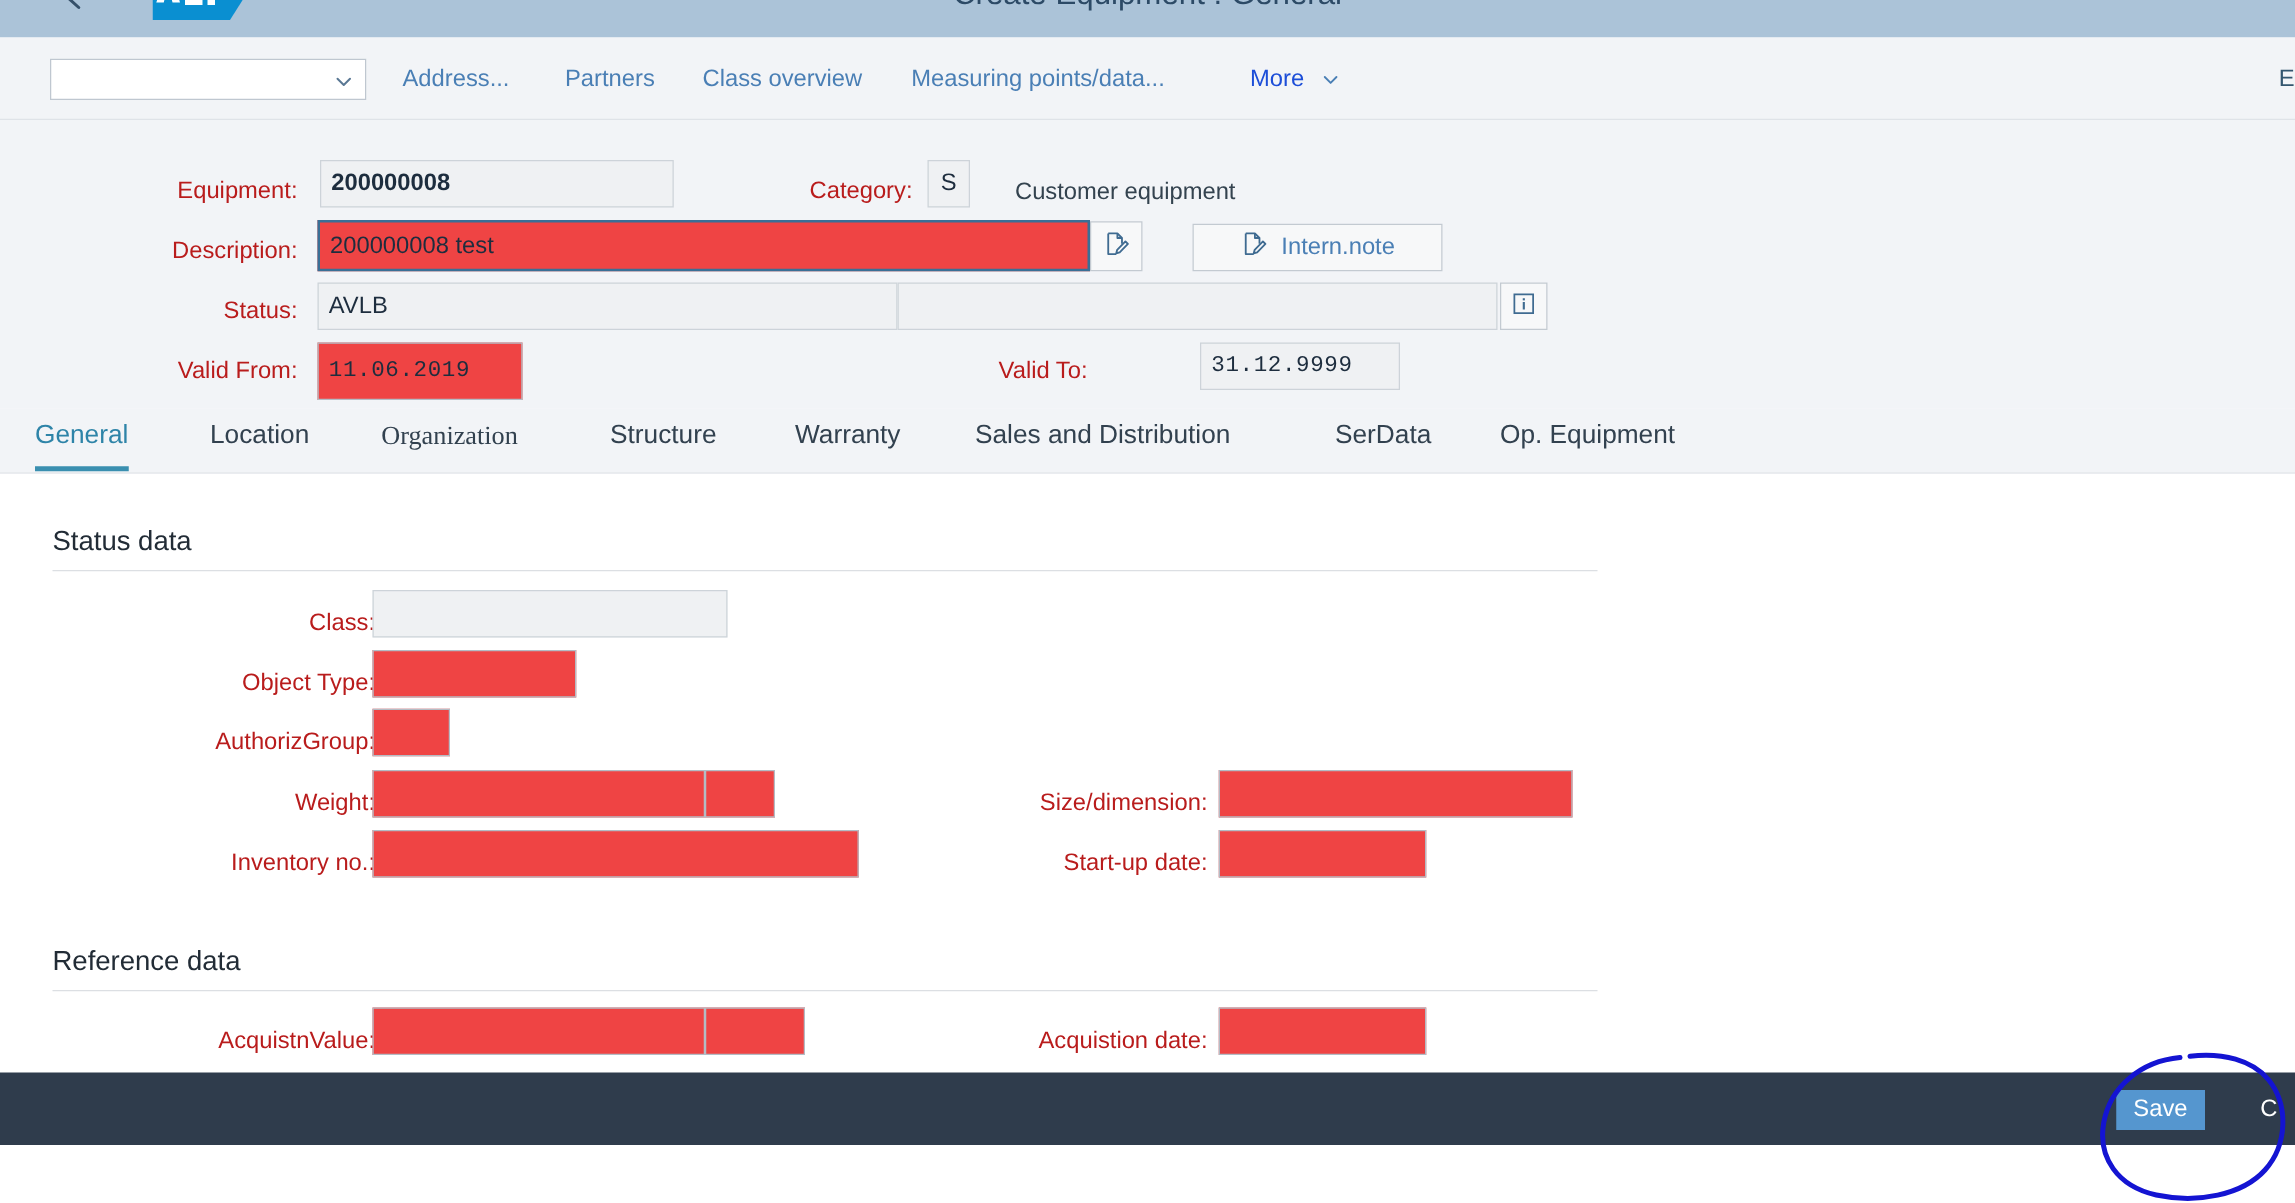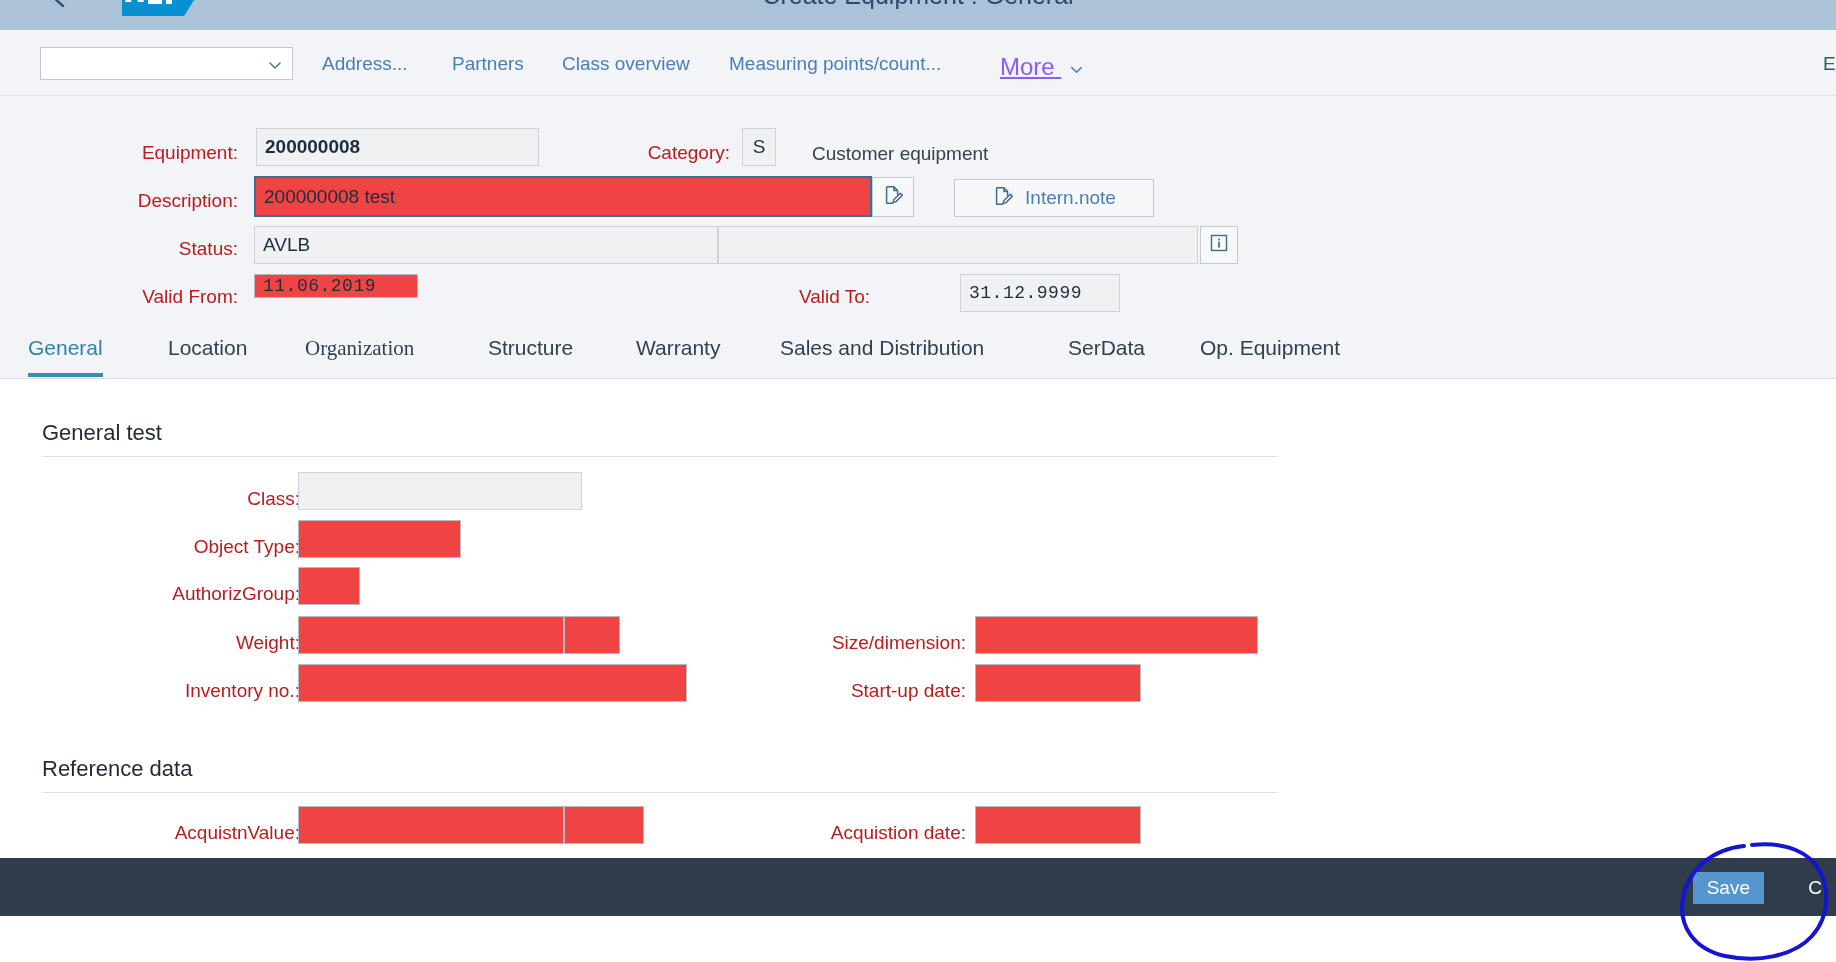--- a/index.html
+++ b/index.html
@@ -81,25 +81,24 @@
     white-space: nowrap;
     cursor: pointer;
   }
   .tb-link.a1 { left: 322px; }
   .tb-link.a2 { left: 452px; }
   .tb-link.a3 { left: 562px; }
   .tb-link.a4 { left: 729px; }
   .tb-more {
     position: absolute;
     left: 1000px; top: 23px;
-    font-size: 24px;
-    color: #8b5cf6;
-    white-space: nowrap;
-    cursor: pointer;
-    text-decoration: underline;
+    font-size: 19px;
+    color: #1d4ed8;
+    white-space: nowrap;
+    cursor: pointer;
   }
   .tb-more .chev {
     display: inline-block;
     vertical-align: -2px;
     margin-left: 8px;
     width: 15px; height: 15px;
     color: #4a7fb5;
   }
   .tb-right {
     position: absolute;
@@ -168,21 +167,21 @@
   .f-desc     { left: 254px; top: 176px; width: 618px; height: 41px; }
   .f-desc-btn { left: 872px; top: 177px; width: 42px; height: 40px; }
   .f-note-btn { left: 954px; top: 179px; width: 200px; height: 38px; }
 
   .f-stat-l   { left: 88px;  top: 238px; width: 150px; }
   .f-stat     { left: 254px; top: 226px; width: 464px; height: 38px; }
   .f-stat2    { left: 718px; top: 226px; width: 480px; height: 38px; }
   .f-info-btn { left: 1200px; top: 226px; width: 38px; height: 38px; }
 
   .f-vf-l     { left: 88px;  top: 286px; width: 150px; }
-  .f-vf       { left: 254px; top: 274px; width: 164px; height: 24px; }
+  .f-vf       { left: 254px; top: 274px; width: 164px; height: 46px; }
   .f-vt-l     { left: 730px; top: 286px; width: 140px; }
   .f-vt       { left: 960px; top: 274px; width: 160px; height: 38px; }
 
   .icon-btn {
     position: absolute;
     background: #f7f8f9;
     border: 1px solid #c3cad1;
     cursor: pointer;
     display: flex;
     align-items: center;
@@ -353,21 +352,21 @@
     <div class="tb-select">
       <span class="chev">
         <svg width="16" height="16" viewBox="0 0 16 16">
           <path d="M3 6 L8 11 L13 6" stroke="#5a7894" stroke-width="1.6" fill="none" stroke-linecap="round" stroke-linejoin="round"></path>
         </svg>
       </span>
     </div>
     <div class="tb-link a1">Address...</div>
     <div class="tb-link a2">Partners</div>
     <div class="tb-link a3">Class overview</div>
-    <div class="tb-link a4">Measuring points/count...</div>
+    <div class="tb-link a4">Measuring points/data...</div>
     <div class="tb-more">
       <span>More</span>
       <span class="chev">
         <svg width="15" height="15" viewBox="0 0 16 16">
           <path d="M3 6 L8 11 L13 6" stroke="#4a7fb5" stroke-width="1.6" fill="none" stroke-linecap="round" stroke-linejoin="round"></path>
         </svg>
       </span>
     </div>
     <div class="tb-right">E</div>
   </div>
@@ -431,21 +430,21 @@
     <div class="tab" style="left:305px;font-family:Liberation Serif, serif;">Organization</div>
     <div class="tab" style="left:488px;">Structure</div>
     <div class="tab" style="left:636px;">Warranty</div>
     <div class="tab" style="left:780px;">Sales and Distribution</div>
     <div class="tab" style="left:1068px;">SerData</div>
     <div class="tab" style="left:1200px;">Op. Equipment</div>
   </div>
 
   <div class="content"></div>
 
-  <div class="sec-title s1-title">General test</div>
+  <div class="sec-title s1-title">Status data</div>
   <div class="sec-rule s1-rule"></div>
 
   <div class="fld-label g-class-l">Class:</div>
   <input class="inp ro g-class" readonly="" value="" style="">
 
   <div class="fld-label g-obj-l">Object Type:</div>
   <input class="inp g-obj" value="" style="">
 
   <div class="fld-label g-auth-l">AuthorizGroup:</div>
   <input class="inp g-auth" value="" style="">

